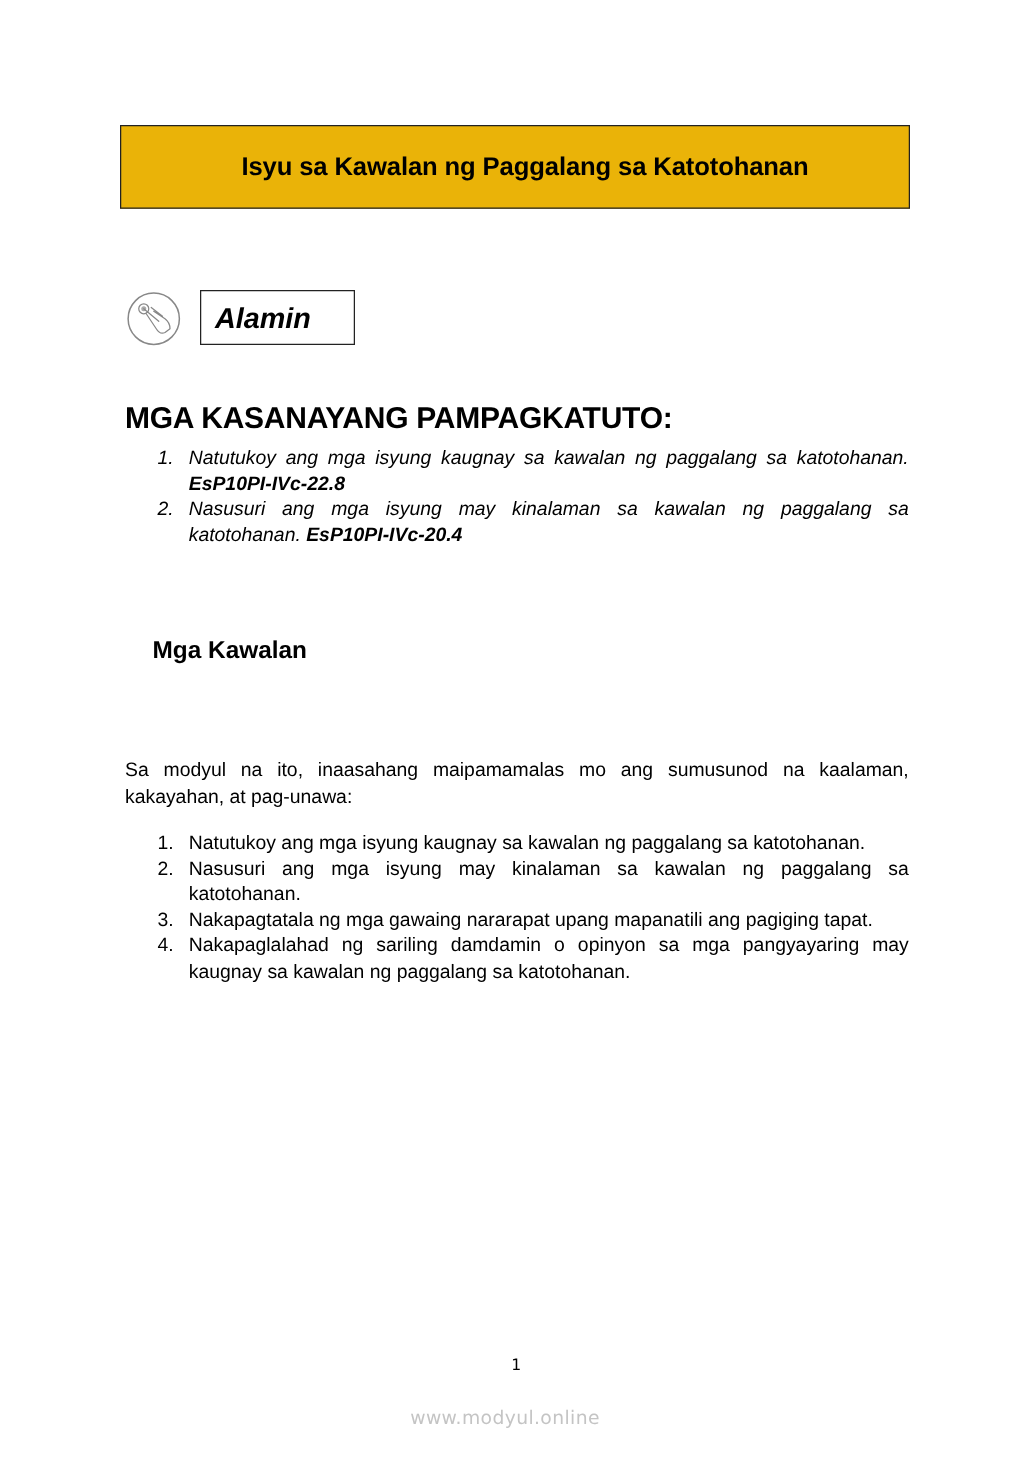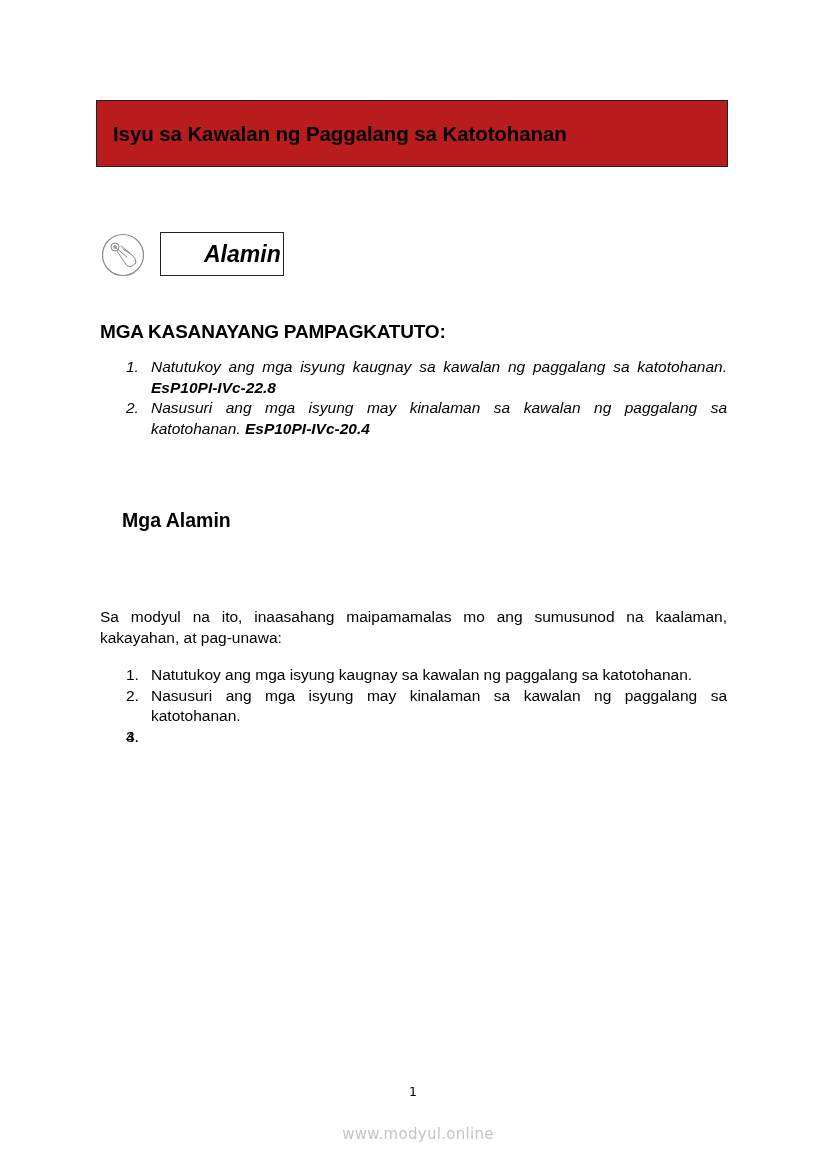--- a/index.html
+++ b/index.html
@@ -14,26 +14,26 @@
       overflow: hidden;
       font-family: "Liberation Sans", sans-serif;
       color: #000;
     }
     .title-box {
       position: absolute;
       left: 96px;
       top: 100px;
       width: 632px;
       height: 67px;
-      background: #b91c1c;
+      background: #eab308;
       border: 1.5px solid #222;
       box-sizing: border-box;
       display: flex;
       align-items: center;
-      justify-content: flex-start;
+      justify-content: center;
       padding-left: 16px;
     }
     .title-box h1 {
       margin: 0;
       font-size: 20.5px;
       font-weight: bold;
       letter-spacing: -0.1px;
     }
     .alamin-icon {
       position: absolute;
@@ -51,28 +51,27 @@
       border: 1px solid #222;
       box-sizing: border-box;
       display: flex;
       align-items: center;
       padding-left: 11px;
     }
     .alamin-box span {
       font-size: 23px;
       font-weight: bold;
       font-style: italic;
-      margin-left: 32px;
     }
     .kasanayan-heading {
       position: absolute;
       left: 100px;
       top: 321px;
       margin: 0;
-      font-size: 19px;
+      font-size: 24px;
       font-weight: bold;
       letter-spacing: -0.2px;
     }
     .list {
       position: absolute;
       left: 126px;
       width: 601px;
       margin: 0;
       padding: 0;
       list-style: none;
@@ -131,21 +130,20 @@
     .watermark {
       position: absolute;
       left: 0;
       width: 808px;
       top: 1125px;
       text-align: center;
       font-family: "DejaVu Sans", sans-serif;
       font-size: 15px;
       color: #c4c4c4;
       letter-spacing: 0.3px;
-      margin-left: 14px;
     }
   </style>
 </head>
 <body>
 
 <div class="title-box">
   <h1>Isyu sa Kawalan ng Paggalang sa Katotohanan</h1>
 </div>
 
 <svg class="alamin-icon" viewBox="0 0 44 44">
@@ -167,36 +165,38 @@
     <span>Natutukoy ang mga isyung kaugnay sa kawalan ng paggalang sa katotohanan.</span>
     <span class="code">EsP10PI-IVc-22.8</span>
   </li>
   <li>
     <span class="num">2.</span>
     <span>Nasusuri ang mga isyung may kinalaman sa kawalan ng paggalang sa katotohanan.</span>
     <span class="code">EsP10PI-IVc-20.4</span>
   </li>
 </ol>
 
-<h2 class="layunin-heading">Mga Alamin</h2>
+<h2 class="layunin-heading">Mga Kawalan</h2>
 
 <p class="intro-para">Sa modyul na ito, inaasahang maipamamalas mo ang sumusunod na kaalaman, kakayahan, at pag-unawa:</p>
 
 <ol class="list layunin-list">
   <li>
     <span class="num">1.</span>
     <span>Natutukoy ang mga isyung kaugnay sa kawalan ng paggalang sa katotohanan.</span>
   </li>
   <li>
     <span class="num">2.</span>
     <span>Nasusuri ang mga isyung may kinalaman sa kawalan ng paggalang sa katotohanan.</span>
   </li>
   <li>
     <span class="num">3.</span>
+    <span>Nakapagtatala ng mga gawaing nararapat upang mapanatili ang pagiging tapat.</span>
   </li>
   <li>
     <span class="num">4.</span>
+    <span>Nakapaglalahad ng sariling damdamin o opinyon sa mga pangyayaring may kaugnay sa kawalan ng paggalang sa katotohanan.</span>
   </li>
 </ol>
 
 <div class="page-number">1</div>
 
 <div class="watermark">www.modyul.online</div>
 
 </body></html>

